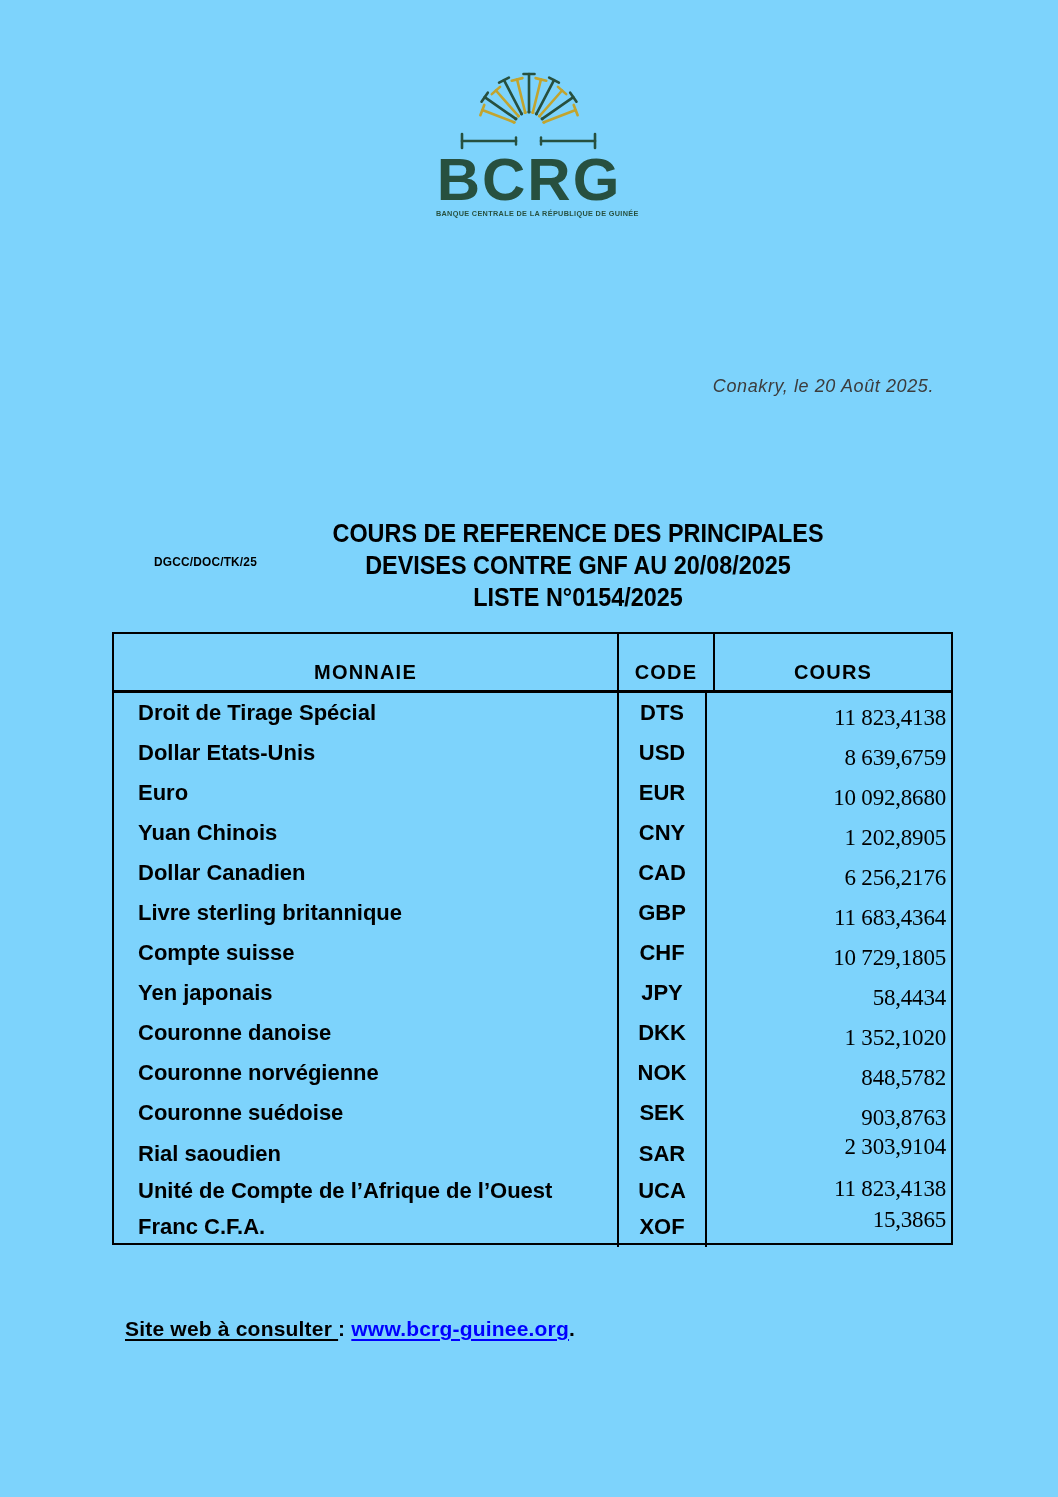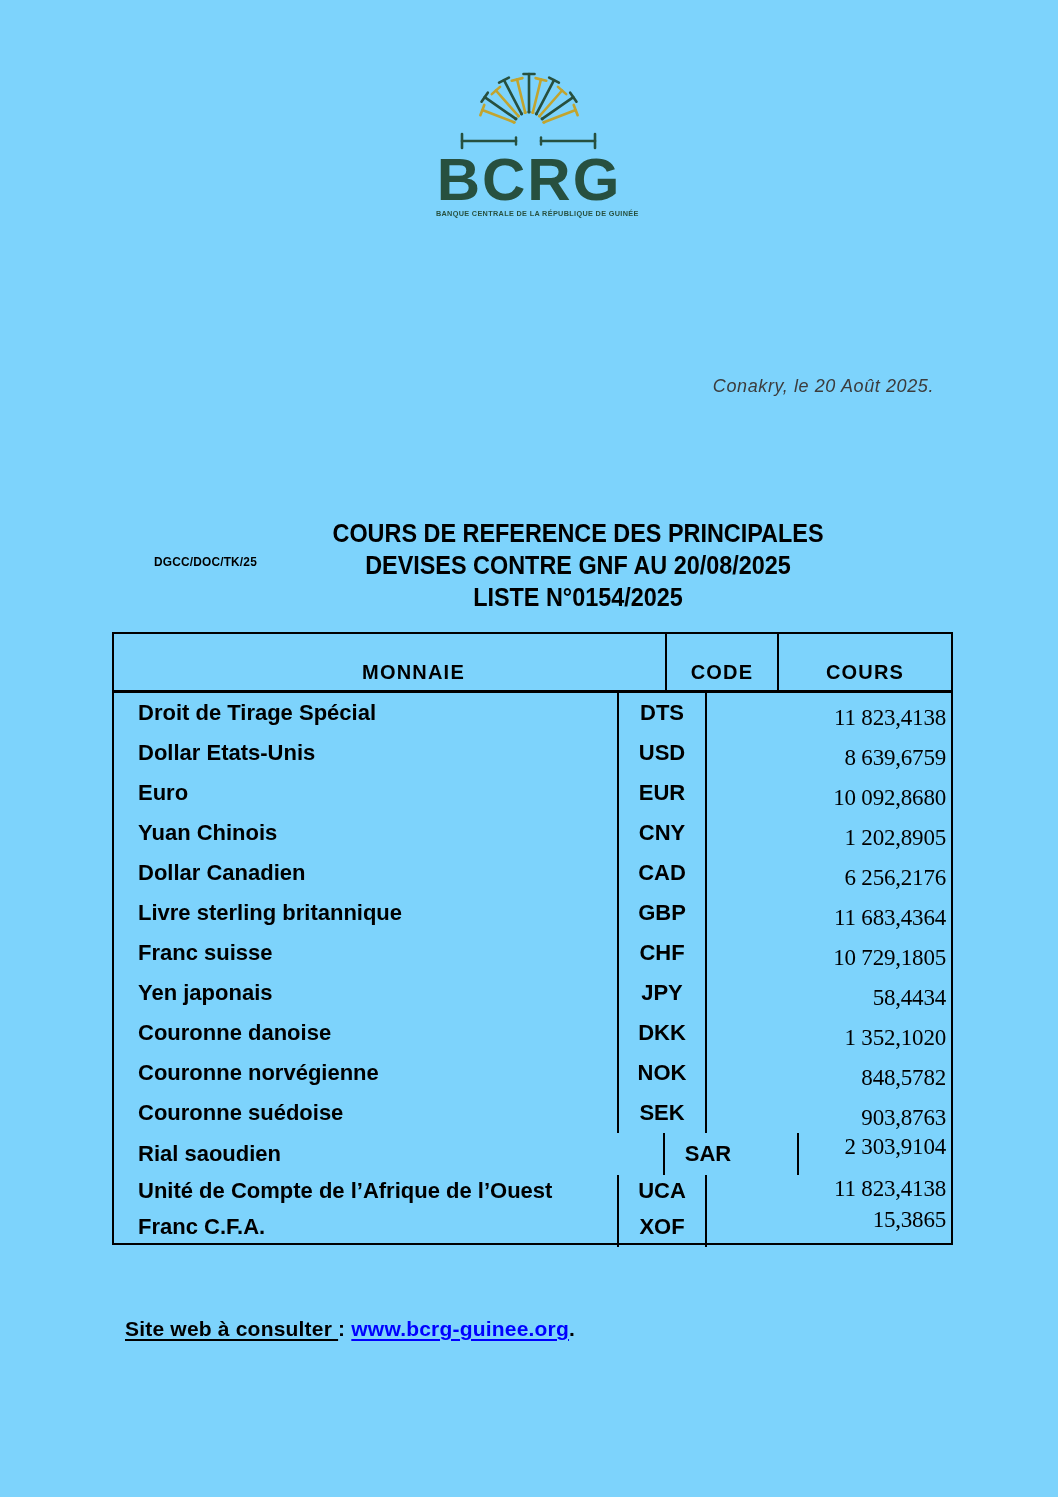--- a/index.html
+++ b/index.html
@@ -85,38 +85,37 @@
     box-sizing:border-box;
     display:flex;
     flex-direction:column;
   }
   .thead{
     display:flex;
     height:59px;
     flex:none;
     border-bottom:3px solid #000;
     box-sizing:border-box;
-    padding-left:48px;
   }
   .th{
     box-sizing:border-box;
     display:flex;
     align-items:flex-end;
     justify-content:center;
     padding-bottom:6px;
     font-weight:bold;
     font-size:20px;
     letter-spacing:1.2px;
   }
   .th.name{width:503px;}
-  .th.code{width:112px;border-left:2px solid #000;}
+  .th.code{width:96px;border-left:2px solid #000;}
   .th.rate{flex:1;border-left:2px solid #000;}
   .tbody{flex:1;display:flex;flex-direction:column;}
   .trow{display:flex;height:40px;flex:none;}
-  .trow:nth-child(12){height:42px;gap:46px;}
+  .trow:nth-child(12){height:42px;}
   .trow:nth-child(13){height:31px;}
   .trow:nth-child(14){height:41px;}
   .td{box-sizing:border-box;display:flex;align-items:center;overflow:visible;}
   .td.name{width:503px;padding-left:24px;}
   .td.code{width:88px;border-left:2px solid #000;justify-content:center;}
   .td.rate{flex:1;border-left:2px solid #000;justify-content:flex-end;padding-right:5px;}
   .td.name span,.td.code span{
     font-weight:bold;
     font-size:22px;
     white-space:nowrap;
@@ -278,21 +277,21 @@
           </div>
           <div class="td code">
             <span>GBP</span>
           </div>
           <div class="td rate">
             <span>11 683,4364</span>
           </div>
         </div>
         <div class="trow">
           <div class="td name">
-            <span>Franc suisse</span>
+            <span>Compte suisse</span>
           </div>
           <div class="td code">
             <span>CHF</span>
           </div>
           <div class="td rate">
             <span>10 729,1805</span>
           </div>
         </div>
         <div class="trow">
           <div class="td name">

